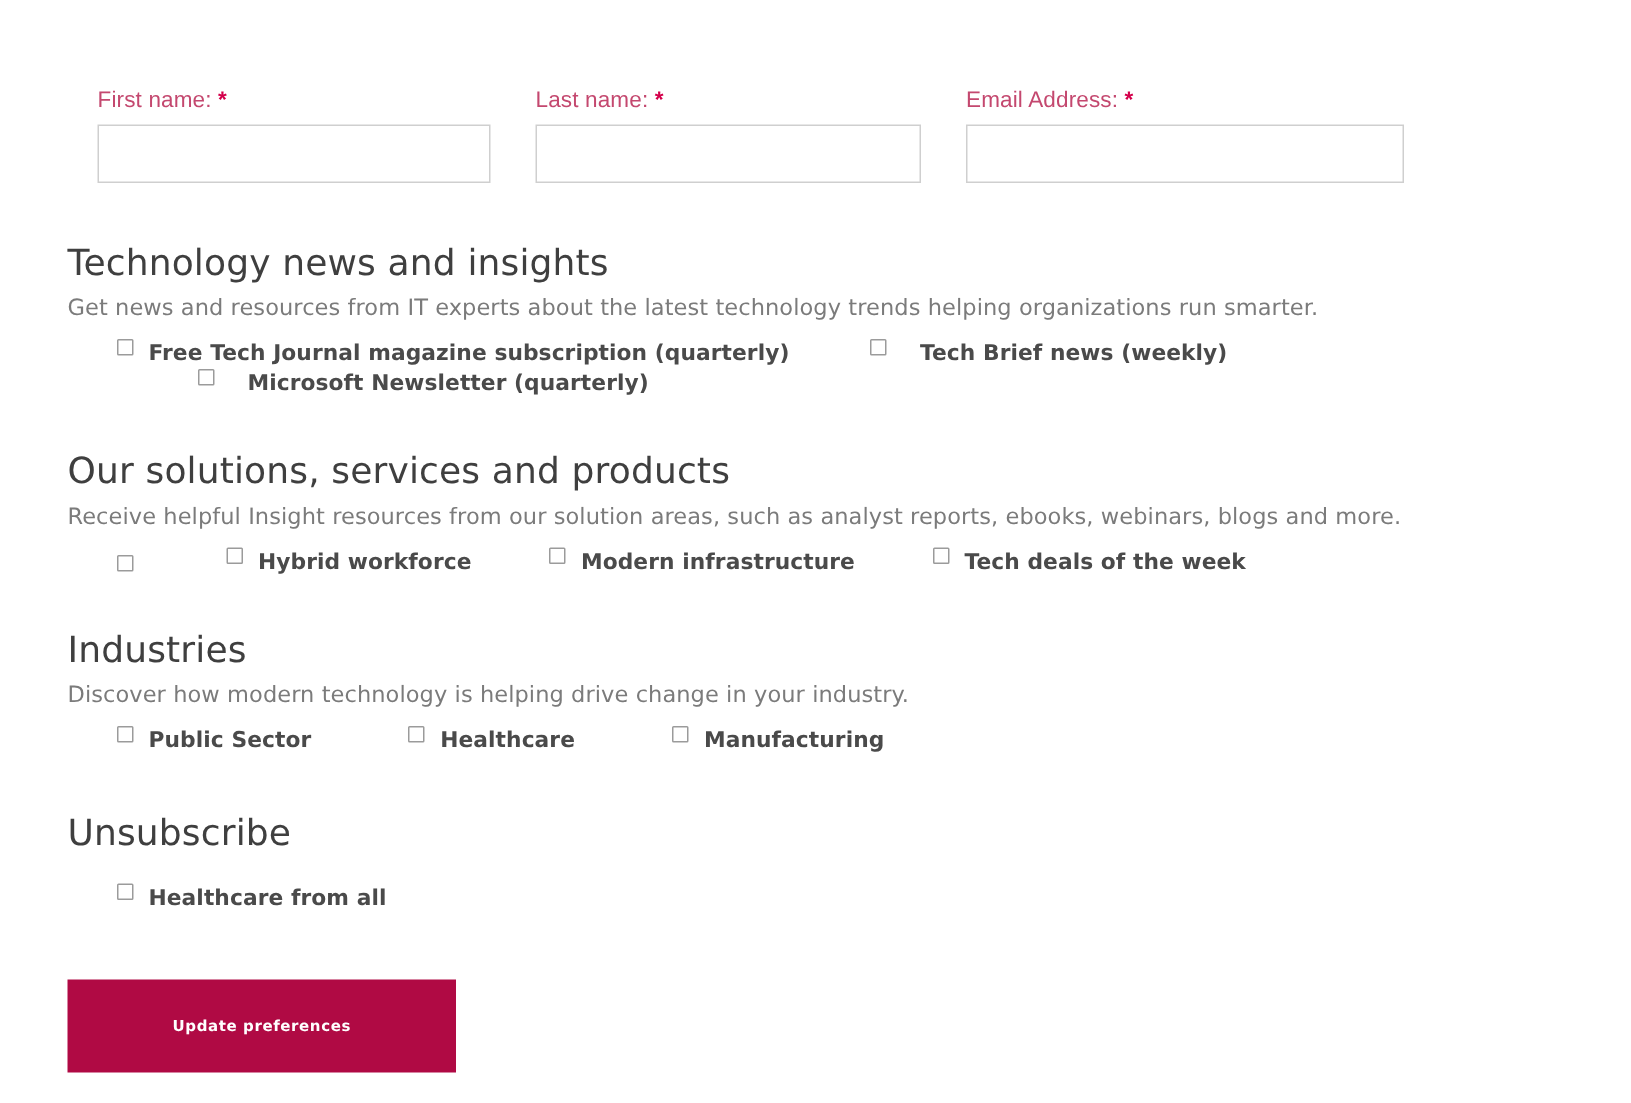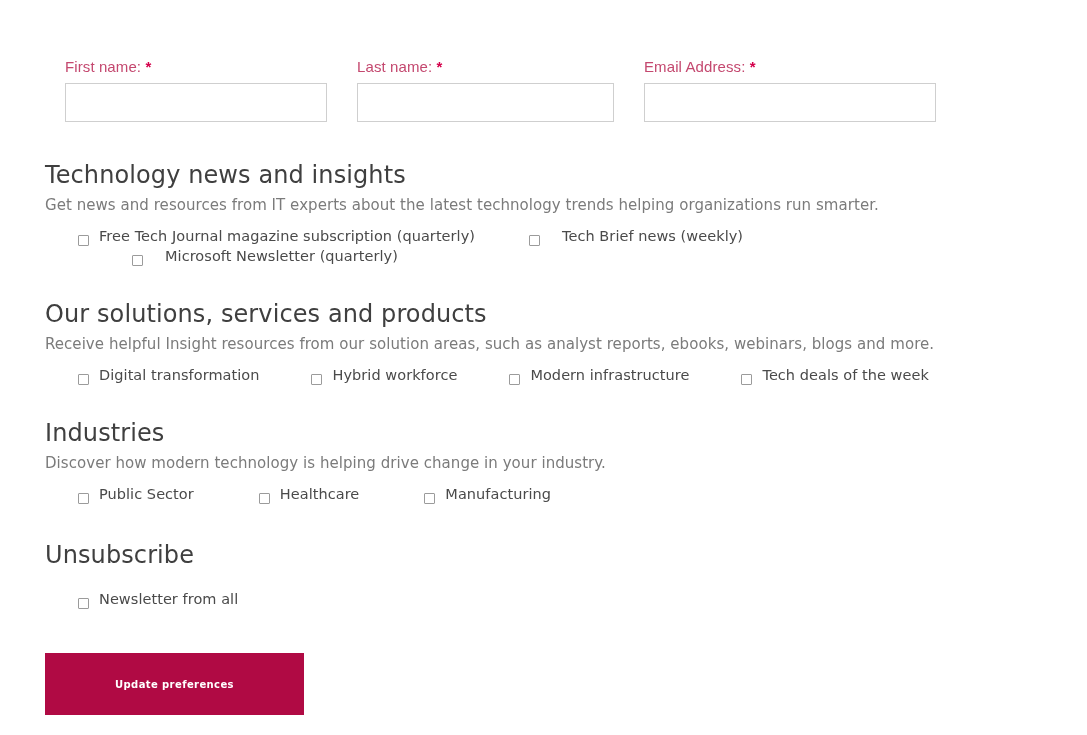--- a/index.html
+++ b/index.html
@@ -93,22 +93,23 @@
   }
 
   .options {
     padding-left: 33px;
     display: flex;
     flex-wrap: wrap;
     align-items: center;
   }
   .option {
     display: flex;
-    align-items: flex-end;
+    align-items: flex-start;
     white-space: nowrap;
+    font-weight: bold;
   }
   .checkbox {
     width: 11px;
     height: 11px;
     min-width: 11px;
     box-sizing: border-box;
     border: 1px solid #9b9b9b;
     background: #ffffff;
     border-radius: 1px;
     margin-right: 10px;
@@ -200,21 +201,20 @@
         </label>
       </div>
     </div>
 
     <div class="section sec-solutions">
       <h2 class="section-title">Our solutions, services and products</h2>
       <p class="section-desc">Receive helpful Insight resources from our solution areas, such as analyst reports, ebooks, webinars, blogs and more.</p>
       <div class="options">
         <label class="option">
           <span class="checkbox"></span>
-          <span class="option-label">Digital transformation</span>
         </label>
         <label class="option">
           <span class="checkbox"></span>
           <span class="option-label">Hybrid workforce</span>
         </label>
         <label class="option">
           <span class="checkbox"></span>
           <span class="option-label">Modern infrastructure</span>
         </label>
         <label class="option">
@@ -241,21 +241,21 @@
           <span class="option-label">Manufacturing</span>
         </label>
       </div>
     </div>
 
     <div class="section sec-unsub">
       <h2 class="section-title">Unsubscribe</h2>
       <div class="options">
         <label class="option">
           <span class="checkbox"></span>
-          <span class="option-label">Newsletter from all</span>
+          <span class="option-label">Healthcare from all</span>
         </label>
       </div>
     </div>
 
   </div>
 
   <div class="submit-wrap">
     <button class="submit-button" type="button">Update preferences</button>
   </div>
 

